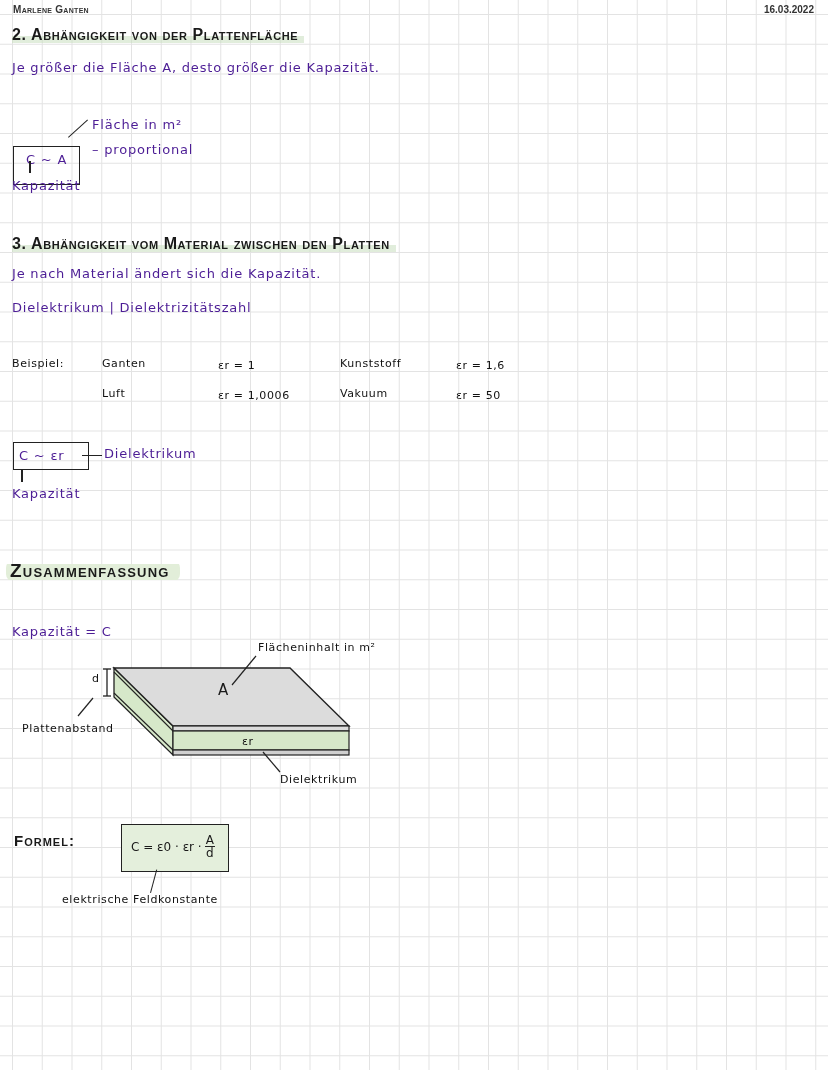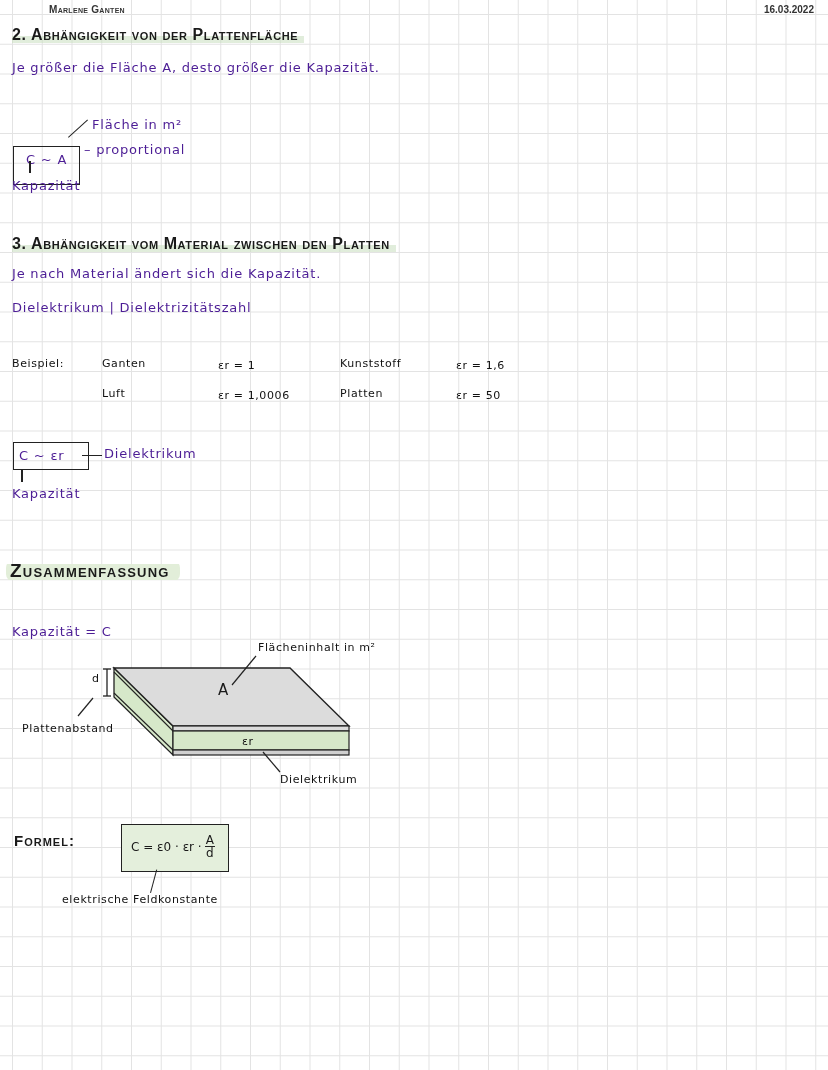--- a/index.html
+++ b/index.html
@@ -40,47 +40,47 @@
   .box { position: absolute; border: 1.5px solid #222; box-sizing: border-box; }
   .formula-box { background: #e4efdc; }
   .line { position: absolute; background: #222; transform-origin: 0 0; }
   .formel-label { font-family: "Liberation Sans", sans-serif; font-weight: bold; font-size: 15px; letter-spacing: 1px; font-variant: small-caps; }
   .frac { display: inline-flex; flex-direction: column; align-items: center; vertical-align: middle; line-height: 12px; font-size: 12px; }
   .frac .num { border-bottom: 1.3px solid #222; padding: 0 1px; }
 </style>
 </head>
 <body>
 
-<div class="abs meta smallcaps" style="left:13px; top:4px;margin-left:36px;">Marlene Ganten</div>
+<div class="abs meta smallcaps" style="left:13px; top:4px;">Marlene Ganten</div>
 <div class="abs meta" style="right:14px; top:4px;">16.03.2022</div>
 
 <div class="abs heading" style="left:12px; top:26px;">2. Abhängigkeit von der Plattenfläche</div>
 <div class="abs hand" style="left:12px; top:60px;">Je größer die Fläche A, desto größer die Kapazität.</div>
 
 <div class="box" style="left:13px; top:146px; width:67px; height:39px;">
   <div class="abs hand" style="left:12px; top:5px;">C ~ A</div>
 </div>
 <div class="line" style="left:68px; top:137px; width:26px; height:1.3px; transform: rotate(-42deg);"></div>
 <div class="abs hand" style="left:92px; top:117px;">Fläche in m²</div>
-<div class="abs hand" style="left:84px; top:142px;">– proportional</div>
+<div class="abs hand" style="left:92px; top:142px;">– proportional</div>
 <div class="line" style="left:29px; top:161px; width:1.5px; height:12px;"></div>
 <div class="abs hand" style="left:12px; top:178px;">Kapazität</div>
 
 <div class="abs heading" style="left:12px; top:235px;">3. Abhängigkeit vom Material zwischen den Platten</div>
 <div class="abs hand" style="left:12px; top:266px;">Je nach Material ändert sich die Kapazität.</div>
 <div class="abs hand" style="left:12px; top:300px;">Dielektrikum | Dielektrizitätszahl</div>
 
 <div class="abs hand-sm" style="left:12px; top:357px;">Beispiel:</div>
 <div class="abs hand-sm" style="left:102px; top:357px;">Ganten</div>
 <div class="abs hand-sm" style="left:218px; top:359px;">εr = 1</div>
 <div class="abs hand-sm" style="left:102px; top:387px;">Luft</div>
 <div class="abs hand-sm" style="left:218px; top:389px;">εr = 1,0006</div>
 <div class="abs hand-sm" style="left:340px; top:357px;">Kunststoff</div>
 <div class="abs hand-sm" style="left:456px; top:359px;">εr = 1,6</div>
-<div class="abs hand-sm" style="left:340px; top:387px;">Platten</div>
+<div class="abs hand-sm" style="left:340px; top:387px;">Vakuum</div>
 <div class="abs hand-sm" style="left:456px; top:389px;">εr = 50</div>
 
 <div class="box" style="left:13px; top:442px; width:76px; height:28px;">
   <div class="abs hand" style="left:5px; top:5px;">C ~ εr</div>
 </div>
 <div class="line" style="left:82px; top:455px; width:20px; height:1.4px;"></div>
 <div class="abs hand" style="left:104px; top:446px;">Dielektrikum</div>
 <div class="line" style="left:21px; top:470px; width:1.5px; height:12px;"></div>
 <div class="abs hand" style="left:12px; top:486px;">Kapazität</div>
 

